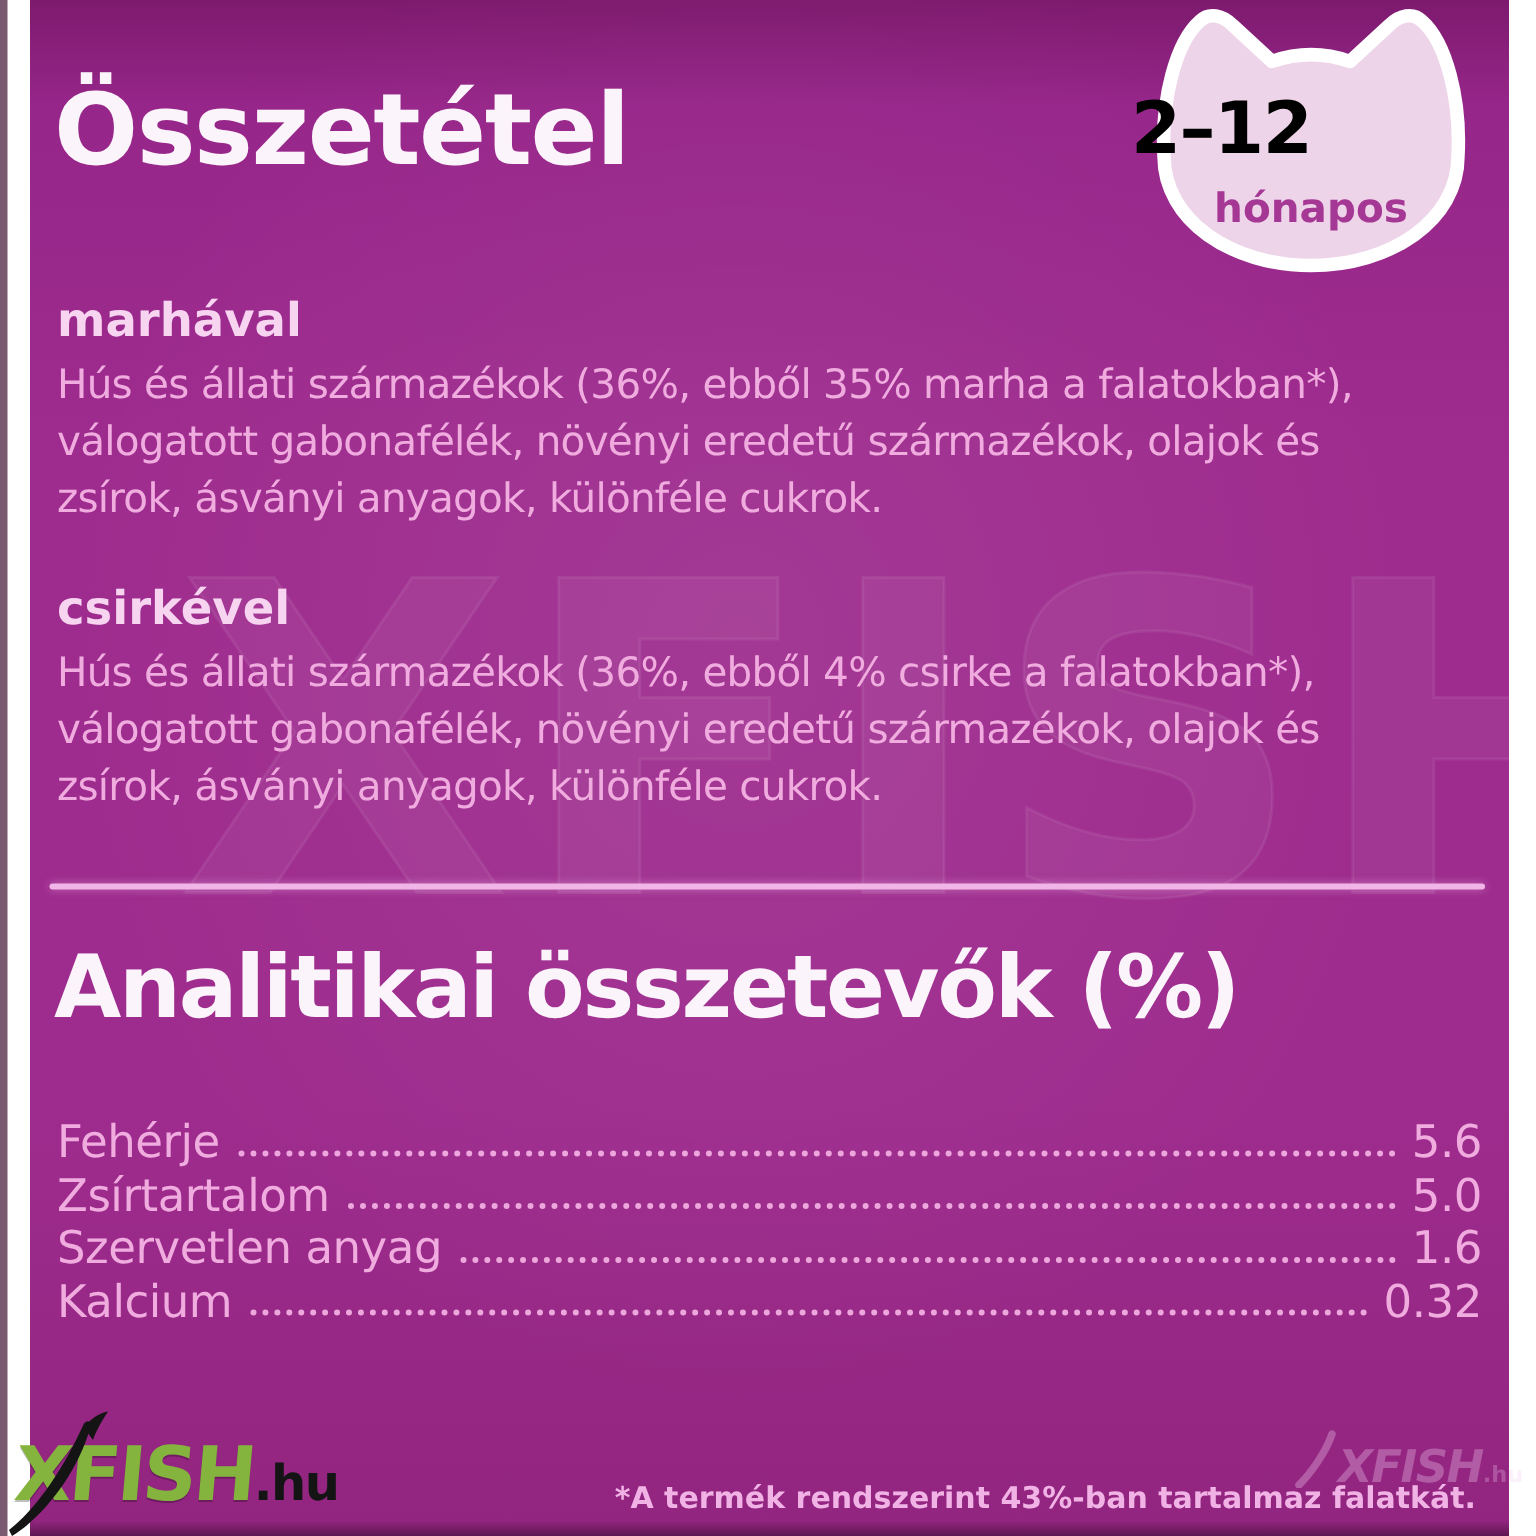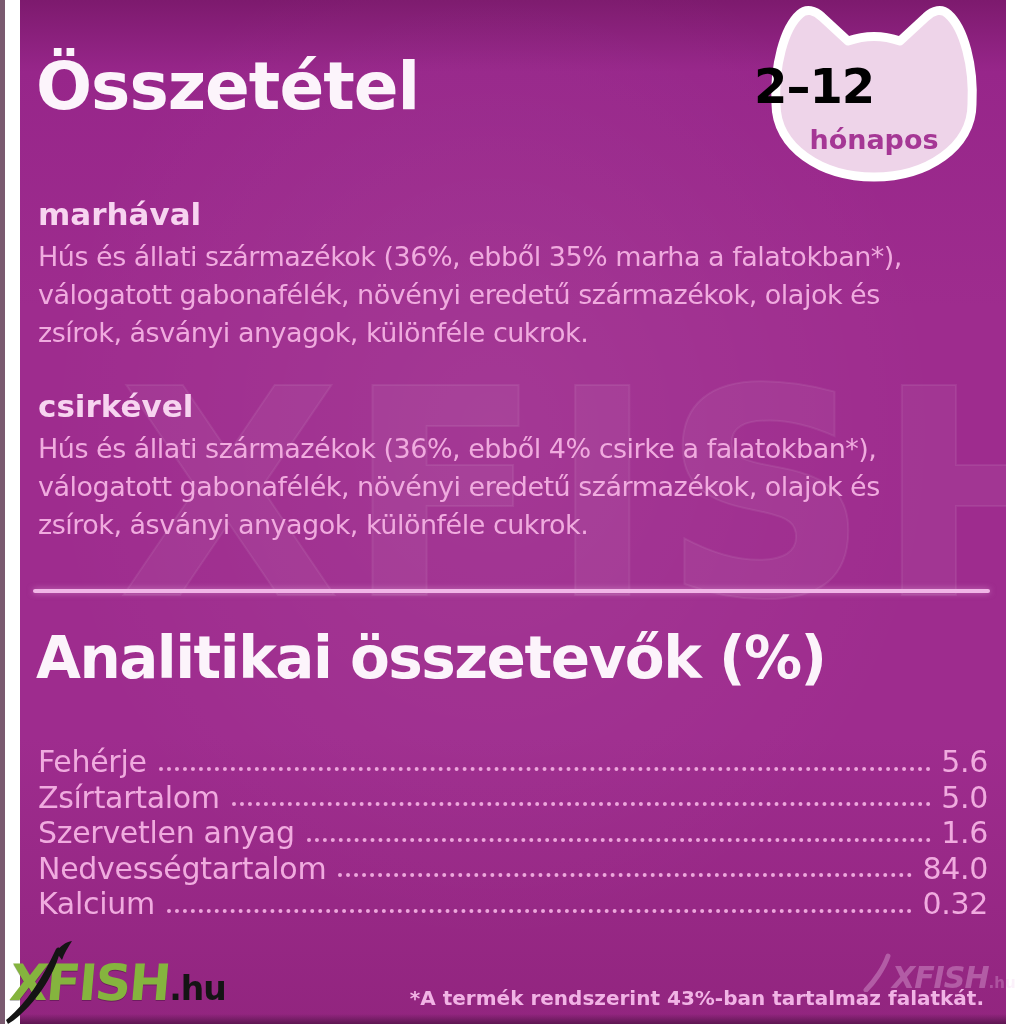--- a/index.html
+++ b/index.html
@@ -170,25 +170,20 @@
       <span class="nlabel">Zsírtartalom</span>
       <span class="dots"></span>
       <span class="nvalue">5.0</span>
     </div>
     <div class="nrow">
       <span class="nlabel">Szervetlen anyag</span>
       <span class="dots"></span>
       <span class="nvalue">1.6</span>
     </div>
     <div class="nrow">
-      <span class="nlabel">Nedvességtartalom</span>
-      <span class="dots"></span>
-      <span class="nvalue">84.0</span>
-    </div>
-    <div class="nrow">
       <span class="nlabel">Kalcium</span>
       <span class="dots"></span>
       <span class="nvalue">0.32</span>
     </div>
   </div>
 
   <div class="footnote">*A termék rendszerint 43%-ban tartalmaz falatkát.</div>
 
   <div class="shop-logo">
     <div class="row">

